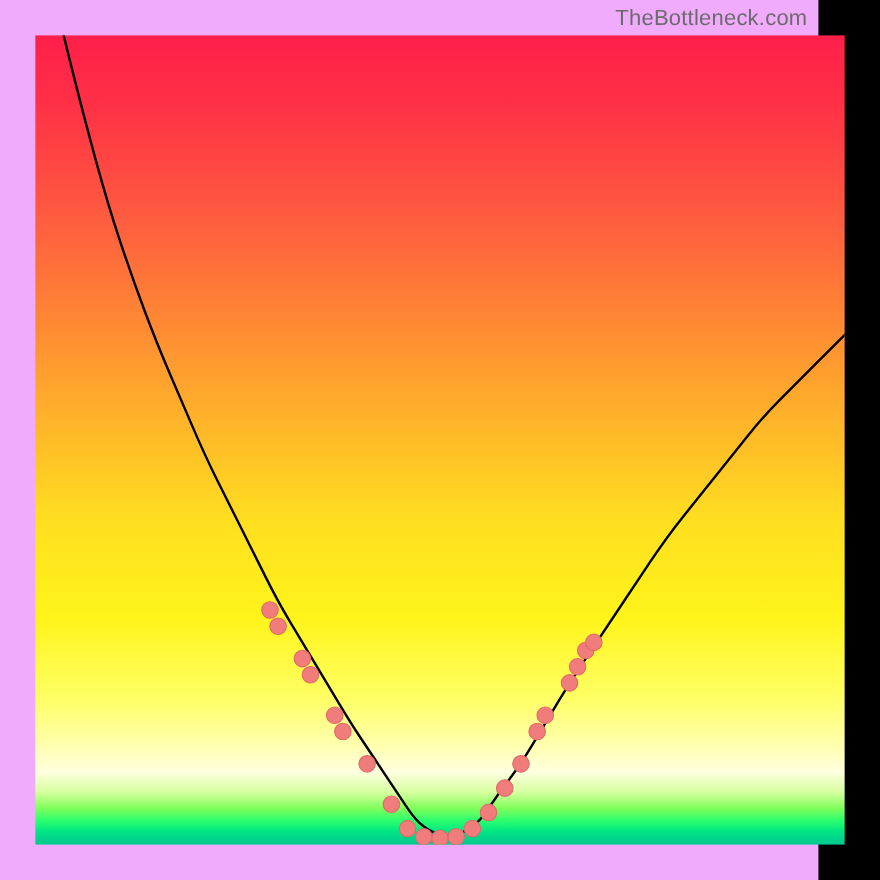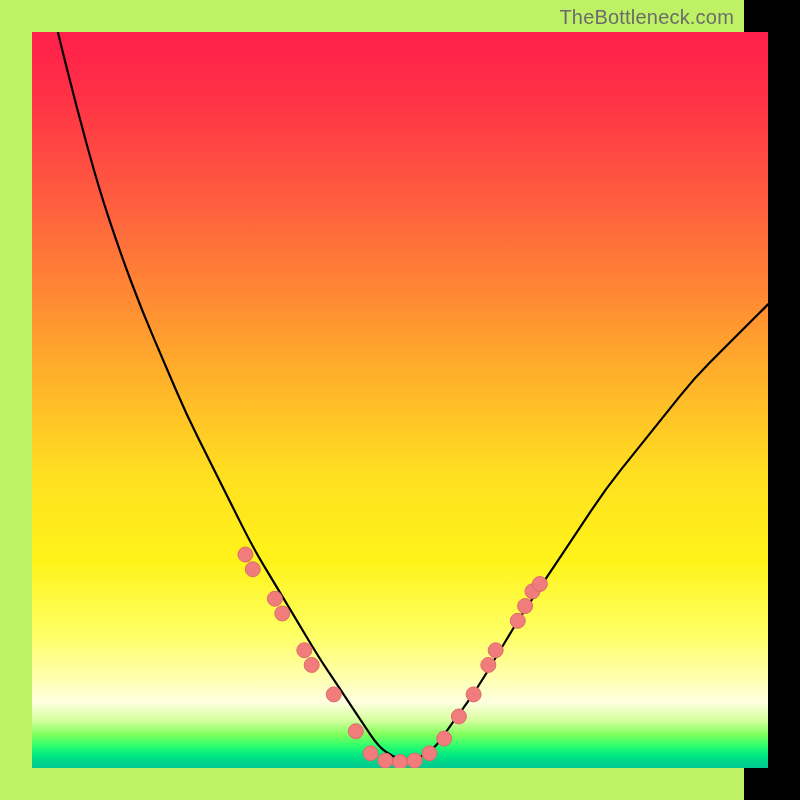--- a/index.html
+++ b/index.html
@@ -10,21 +10,21 @@
     background: #000;
     overflow: hidden;
     font-family: Arial, Helvetica, sans-serif;
   }
   .frame {
     position: absolute;
     top: 0;
     left: 0;
     width: 744px;
     height: 800px;
-    background: #bef264;
+    background: #f0abfc;
   }
   .plot-area {
     position: absolute;
     top: 32px;
     left: 32px;
     width: 736px;
     height: 736px;
     overflow: hidden;
   }
   .gradient-bg {

